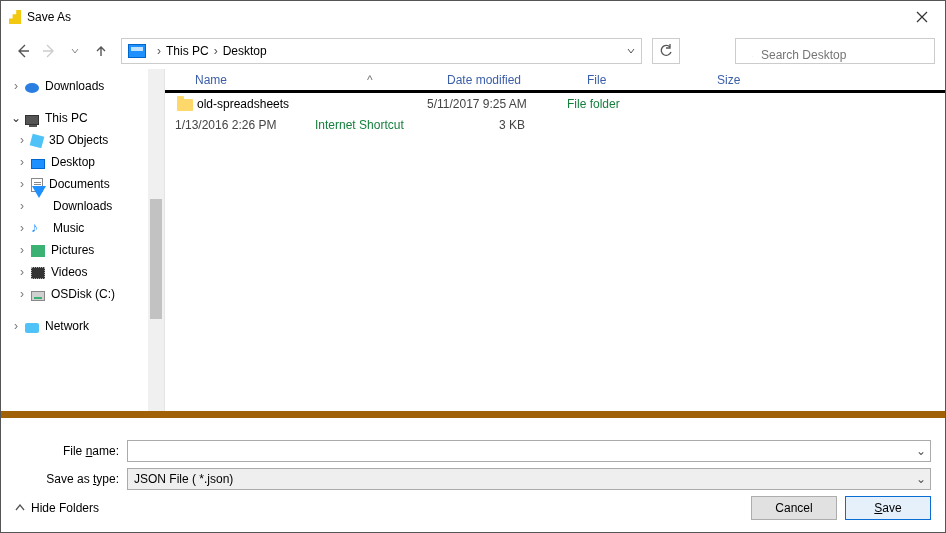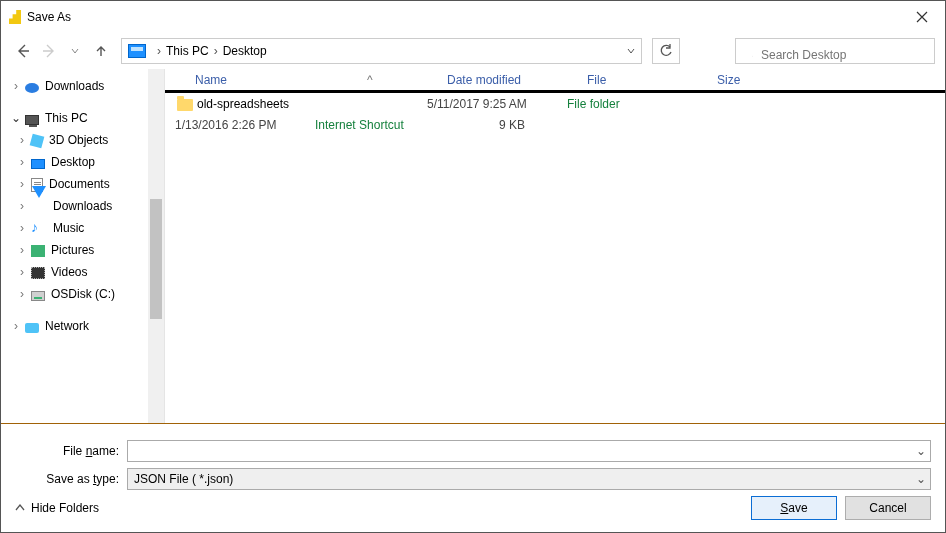--- a/index.html
+++ b/index.html
@@ -61,21 +61,21 @@
   .c-name .sort { color:#777;}
   .c-date { width: 140px;}
   .c-type { width: 130px;}
   .c-size { width: 80px; }
   .rows { flex:1; }
   .row { display:flex; align-items:center; height:21px; padding-left:10px; cursor:pointer;}
   .row .cn { width:252px; display:flex; align-items:flex-start;}
   .row .cd { width:140px; color:#444;}
   .row .ct { width:130px; color:#15803d;}
   .row .cs { width:80px; text-align:right; color:#444;}
-  .bottom { border-top:1px solid #a16207; padding: 16px 14px 12px 14px; }
+  .bottom { border-top:7px solid #a16207; padding: 22px 14px 12px 14px; }
   .fieldrow { display:flex; align-items:center; margin-bottom:6px; }
   .fieldrow label { width:112px; text-align:right; padding-right:8px; }
   .fieldrow label u { text-decoration:underline; }
   .combo { flex:1; height:22px; border:1px solid #aaa; background:#fff; display:flex; align-items:center; padding:0 6px; position:relative;}
   .combo.type { background:#efefef; }
   .combo .dd { position:absolute; right:4px; color:#555;}
   .actions { display:flex; align-items:center; }
   .hide { display:flex; align-items:center; gap:6px; cursor:pointer; }
   .btn { width:86px; height:24px; border:1px solid #adadad; background:#e1e1e1; display:flex; align-items:center; justify-content:center; cursor:pointer; margin-left:8px;}
   .btn.primary { border:1.5px solid #0b6dd4; background:#e6f0fb;}
@@ -229,21 +229,21 @@
               <span class="ico ico-folder"></span>
               <span>old-spreadsheets</span>
             </div>
             <div class="cd">5/11/2017 9:25 AM</div>
             <div class="ct">File folder</div>
             <div class="cs"></div>
           </div>
           <div class="row">
             <div class="cd">1/13/2016 2:26 PM</div>
             <div class="ct">Internet Shortcut</div>
-            <div class="cs">9 KB</div>
+            <div class="cs">3 KB</div>
           </div>
         </div>
     </div>
   </div>
 
   <div class="bottom">
     <div class="fieldrow">
       <label><span>File </span><u>n</u><span>ame:</span></label>
       <div class="combo">
         <span class="dd">⌄</span>
@@ -257,20 +257,20 @@
       </div>
     </div>
     <div class="actions">
       <div class="hide">
         <svg width="10" height="8" viewBox="0 0 10 8">
             <path d="M1 6 L5 1 L9 6" stroke="#555" fill="none" stroke-width="1.3"></path>
           </svg>
         <span>Hide Folders</span>
       </div>
       <div style="flex:1"></div>
+      <div class="btn">Cancel</div>
       <div class="btn primary">
           <span><span></span><u>S</u><span>ave</span></span>
         </div>
-      <div class="btn">Cancel</div>
     </div>
   </div>
 
 </div>
 
 </body></html>

